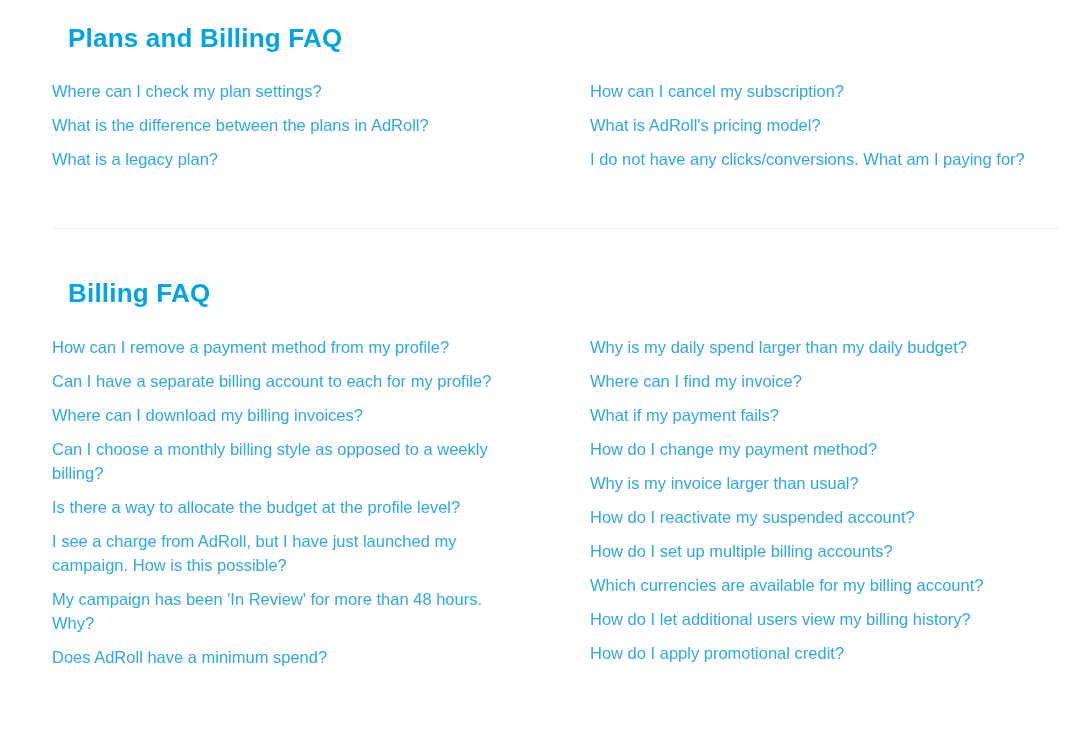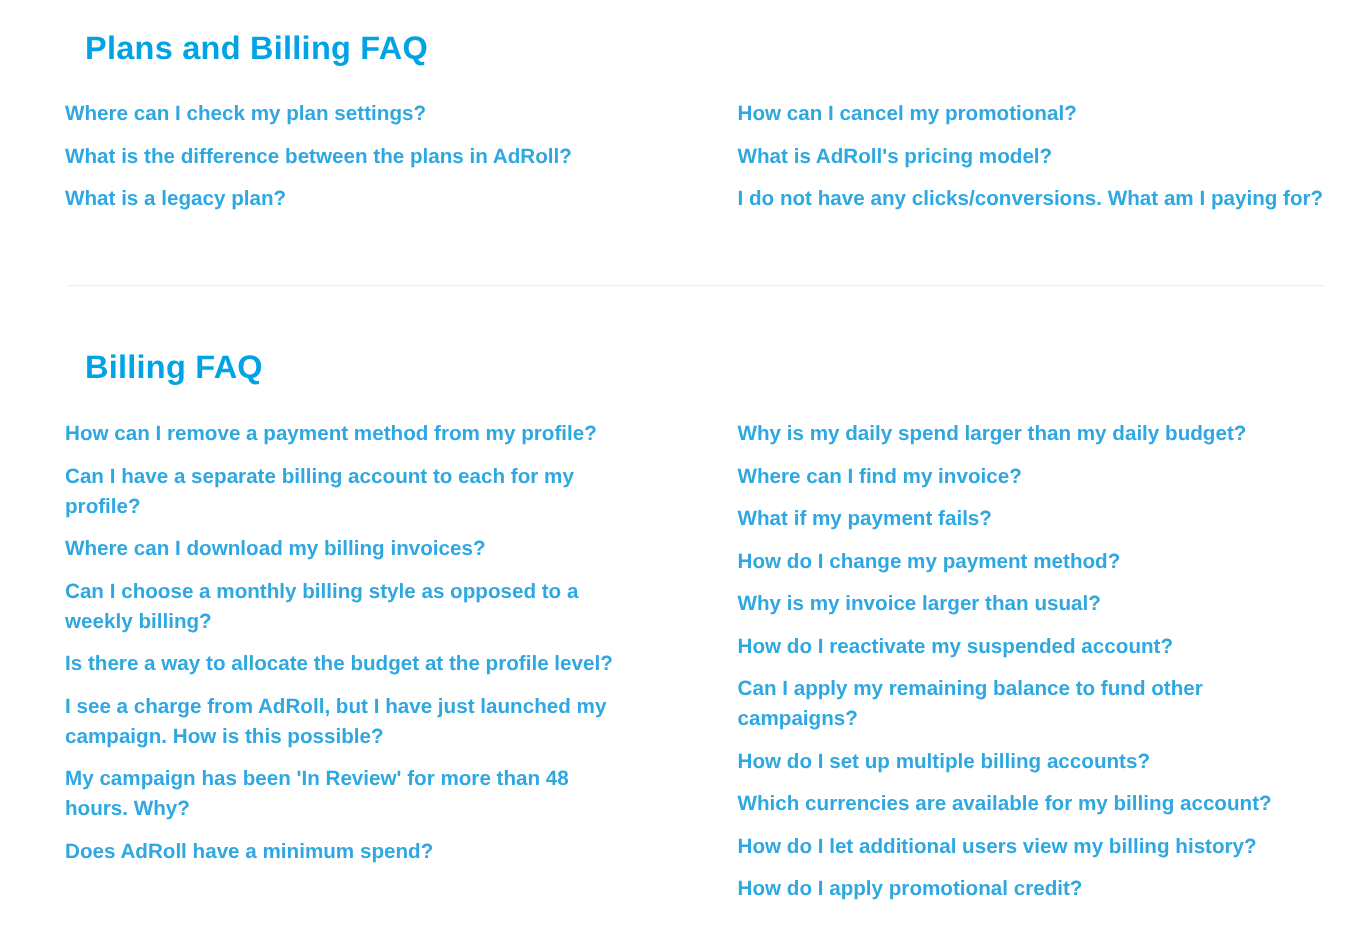--- a/index.html
+++ b/index.html
@@ -26,21 +26,20 @@
     font-weight: 700;
     letter-spacing: 0.2px;
     color: var(--heading-color, #00a4e6);
   }
   .faq-columns {
     display: flex;
     margin-top: 25px;
   }
   .faq-col {
     box-sizing: border-box;
-    font-weight: bold;
   }
   .faq-col.left {
     width: 454px;
     margin-right: 85px;
   }
   .faq-col.right {
     width: 470px;
   }
   .faq-link {
     display: block;
@@ -74,21 +73,21 @@
     <h1 class="section-title">Plans and Billing FAQ</h1>
     <div class="faq-columns">
       <div class="faq-col left">
 
       <a class="faq-link">Where can I check my plan settings?</a>
           <a class="faq-link">What is the difference between the plans in AdRoll?</a>
           <a class="faq-link">What is a legacy plan?</a>
         </div>
       <div class="faq-col right">
 
-      <a class="faq-link">How can I cancel my promotional?</a>
+      <a class="faq-link">How can I cancel my subscription?</a>
           <a class="faq-link">What is AdRoll's pricing model?</a>
           <a class="faq-link">I do not have any clicks/conversions. What am I paying for?</a>
         </div>
     </div>
   </div>
 
   <hr class="section-divider">
 
   <div class="section section-2">
     <h1 class="section-title">Billing FAQ</h1>
@@ -105,21 +104,20 @@
           <a class="faq-link">Does AdRoll have a minimum spend?</a>
         </div>
       <div class="faq-col right">
 
       <a class="faq-link">Why is my daily spend larger than my daily budget?</a>
           <a class="faq-link">Where can I find my invoice?</a>
           <a class="faq-link">What if my payment fails?</a>
           <a class="faq-link">How do I change my payment method?</a>
           <a class="faq-link">Why is my invoice larger than usual?</a>
           <a class="faq-link">How do I reactivate my suspended account?</a>
-          <a class="faq-link">Can I apply my remaining balance to fund other campaigns?</a>
           <a class="faq-link">How do I set up multiple billing accounts?</a>
           <a class="faq-link">Which currencies are available for my billing account?</a>
           <a class="faq-link">How do I let additional users view my billing history?</a>
           <a class="faq-link">How do I apply promotional credit?</a>
         </div>
     </div>
   </div>
 
 </div>
 

